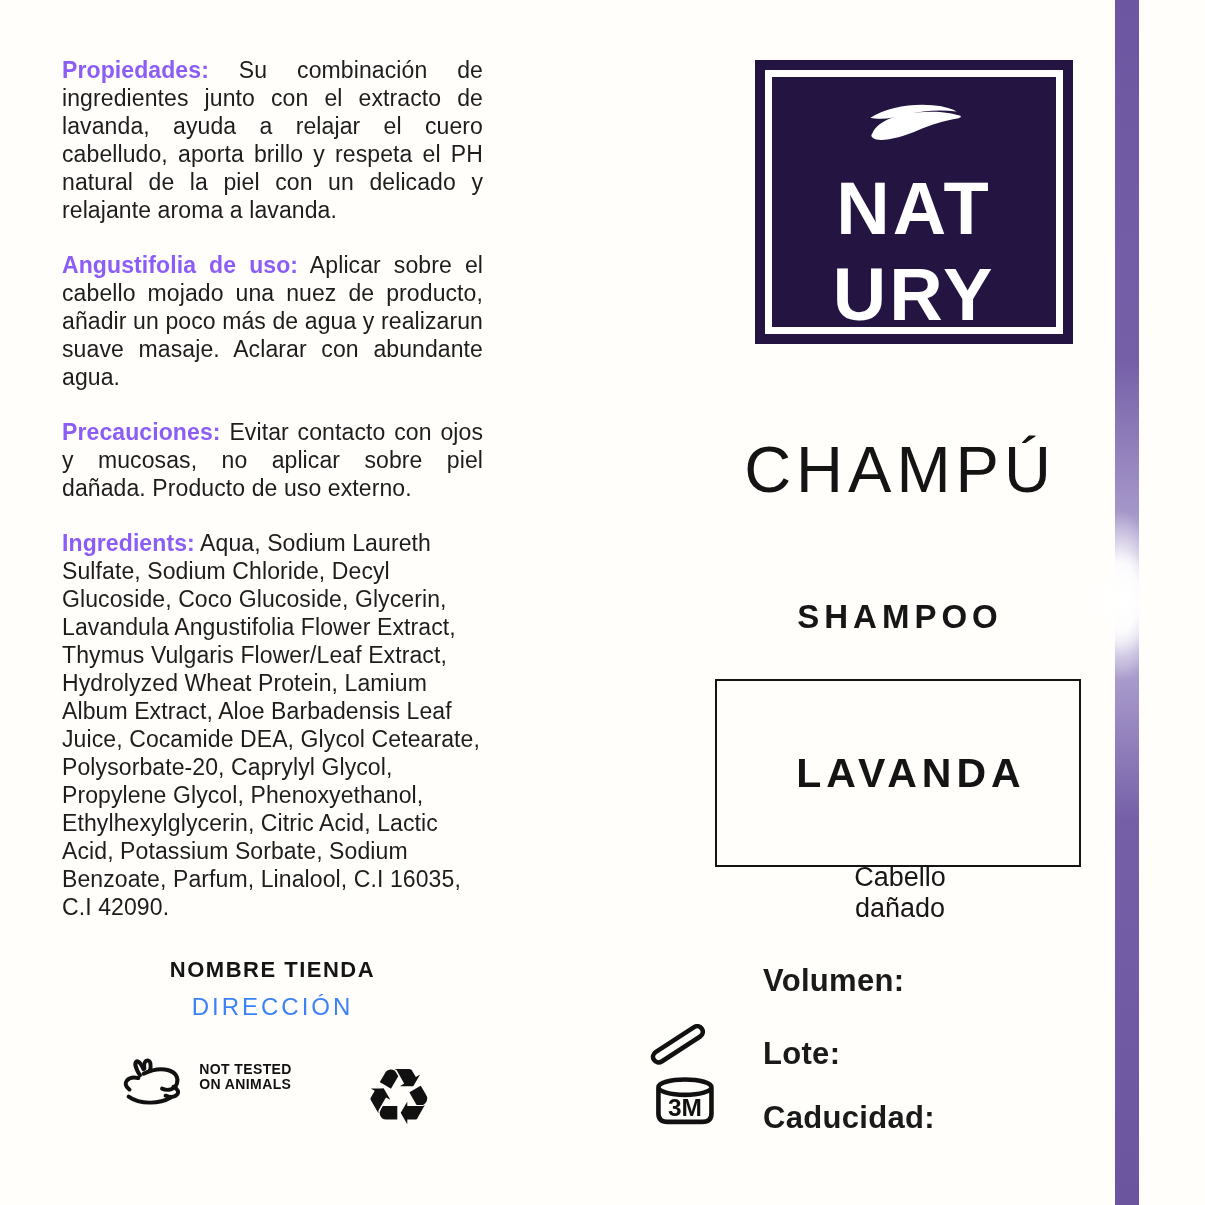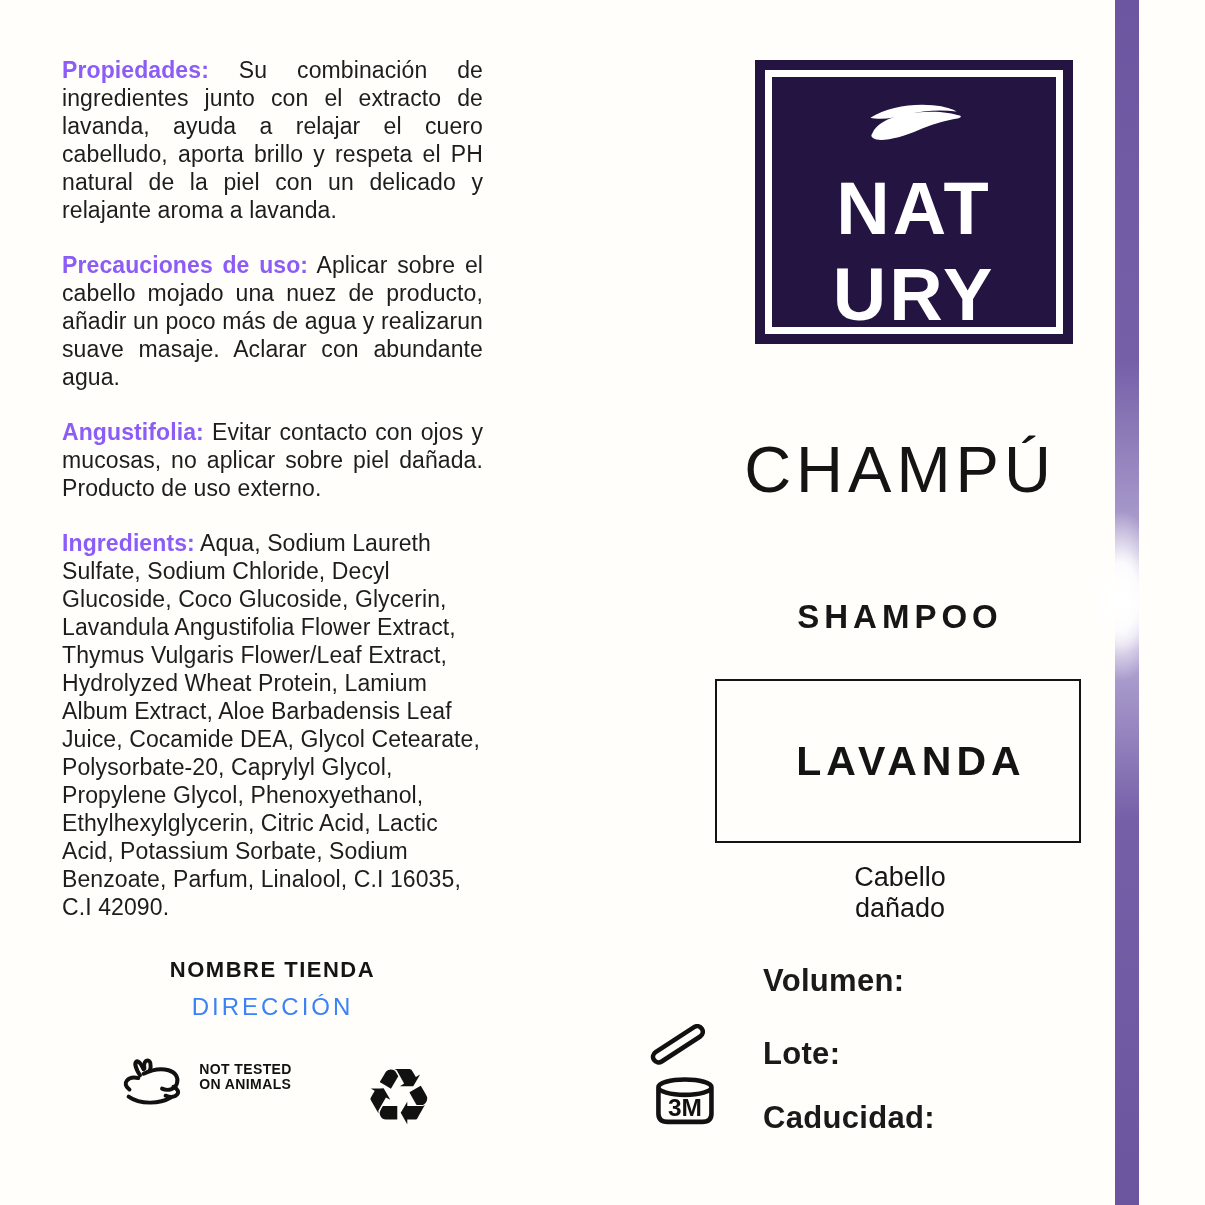--- a/index.html
+++ b/index.html
@@ -67,21 +67,21 @@
     position:absolute;left:695px;top:432px;width:410px;
     text-align:center;font-size:65px;font-weight:300;
     letter-spacing:5px;color:#141414;
   }
   .product-en{
     position:absolute;left:695px;top:598px;width:410px;
     text-align:center;font-size:33px;font-weight:600;
     letter-spacing:5px;color:#161616;
   }
   .variant-box{
-    position:absolute;left:715px;top:679px;width:366px;height:164px;
+    position:absolute;left:715px;top:679px;width:366px;height:188px;
     border:2px solid #141414;box-sizing:border-box;
     display:flex;align-items:center;justify-content:center;padding-left:26px;
   }
   .variant-text{
     font-size:41px;font-weight:600;letter-spacing:5px;color:#141414;
   }
   .hair-type{
     position:absolute;left:695px;top:862px;width:410px;
     text-align:center;font-size:27px;line-height:31px;color:#161616;
     font-weight:500;
@@ -122,26 +122,26 @@
 <div class="page">
 
   <div class="col-left">
 
     <p class="para">
       <b>Propiedades:</b>
       <span>Su combinación de ingredientes junto con el extracto de lavanda, ayuda a relajar el cuero cabelludo, aporta brillo y respeta el PH natural de la piel con un delicado y relajante aroma a lavanda.</span>
     </p>
 
     <p class="para">
-      <b>Precauciones de uso:</b>
+      <b>Angustifolia de uso:</b>
       <span>Aplicar sobre el cabello mojado una nuez de producto, añadir un poco más de agua y realizarun suave masaje. Aclarar con abundante agua.</span>
     </p>
 
     <p class="para">
-      <b>Angustifolia:</b>
+      <b>Precauciones:</b>
       <span>Evitar contacto con ojos y mucosas, no aplicar sobre piel dañada. Producto de uso externo.</span>
     </p>
 
     <p class="para left-align">
       <b>Ingredients:</b>
       <span>Aqua, Sodium Laureth Sulfate, Sodium Chloride, Decyl Glucoside, Coco Glucoside, Glycerin, Lavandula Angustifolia Flower Extract, Thymus Vulgaris Flower/Leaf Extract, Hydrolyzed Wheat Protein, Lamium Album Extract, Aloe Barbadensis Leaf Juice, Cocamide DEA, Glycol Cetearate, Polysorbate-20, Caprylyl Glycol, Propylene Glycol, Phenoxyethanol, Ethylhexylglycerin, Citric Acid, Lactic Acid, Potassium Sorbate, Sodium Benzoate, Parfum, Linalool, C.I 16035, C.I 42090.</span>
     </p>
 
     <div class="store">
       <div class="store-name">NOMBRE TIENDA</div>

